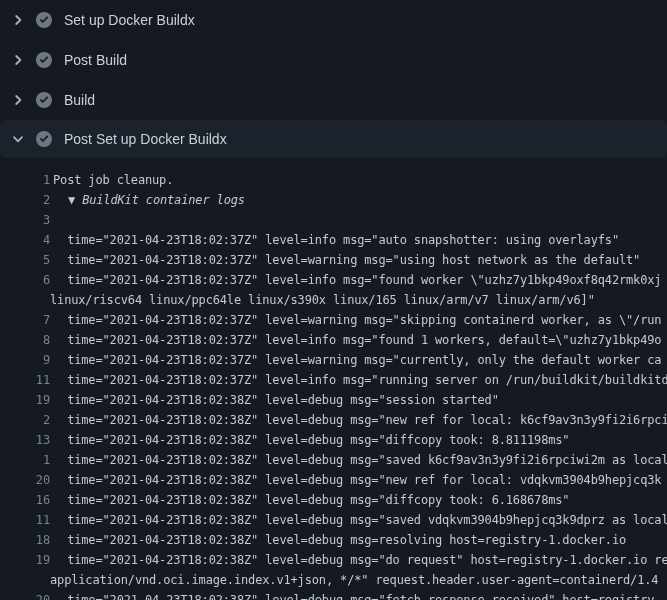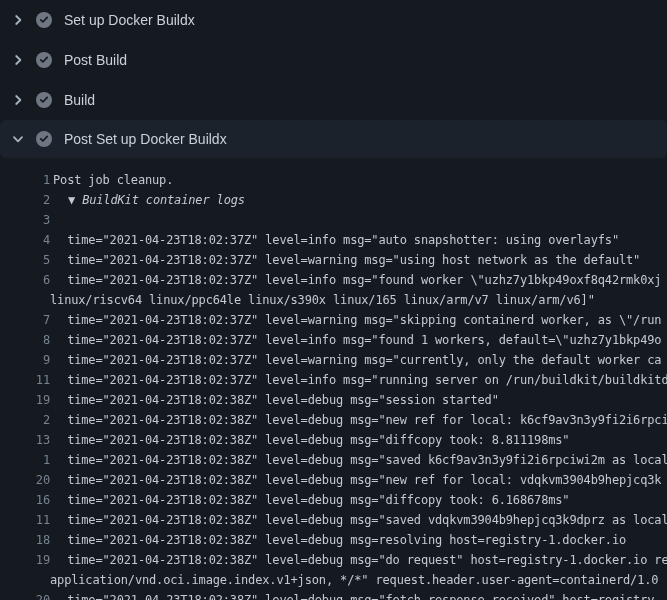--- a/index.html
+++ b/index.html
@@ -238,20 +238,20 @@
     <span class="content">  time="2021-04-23T18:02:38Z" level=debug msg=resolving host=registry-1.docker.io</span>
   </div>
 
   <div class="logrow normal">
     <span class="num">19</span>
     <span class="content">  time="2021-04-23T18:02:38Z" level=debug msg="do request" host=registry-1.docker.io re</span>
   </div>
 
   <div class="logrow wrap">
     <span class="num"></span>
-    <span class="content">application/vnd.oci.image.index.v1+json, */*" request.header.user-agent=containerd/1.0</span>
+    <span class="content">application/vnd.oci.image.index.v1+json, */*" request.header.user-agent=containerd/1.4</span>
   </div>
 
   <div class="logrow normal">
     <span class="num">20</span>
     <span class="content">  time="2021-04-23T18:02:38Z" level=debug msg="fetch response received" host=registry-</span>
   </div>
 </div>
 
 </body></html>

